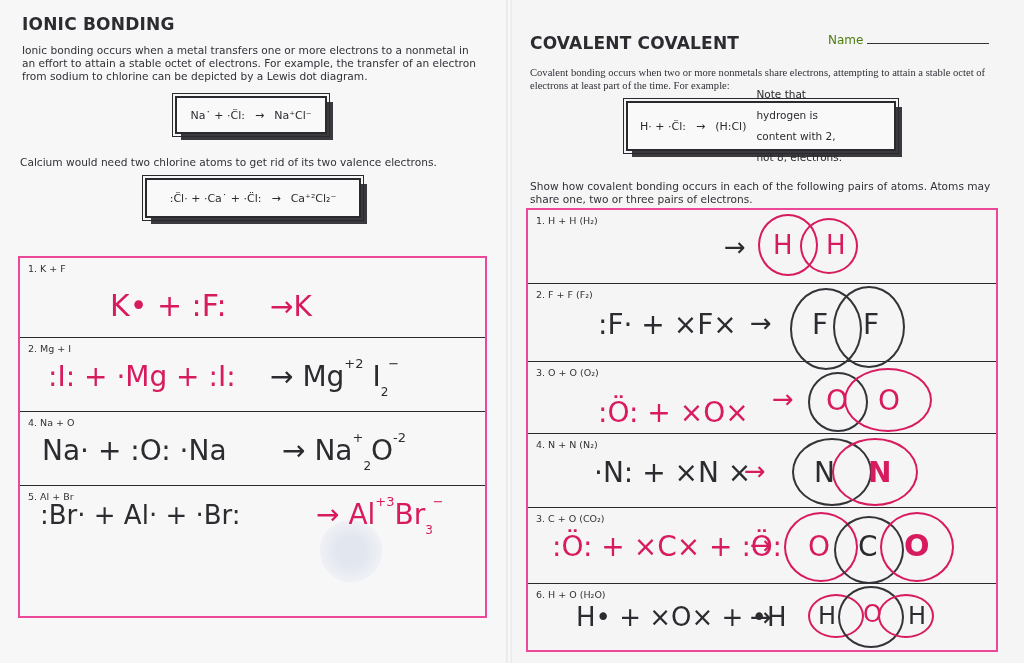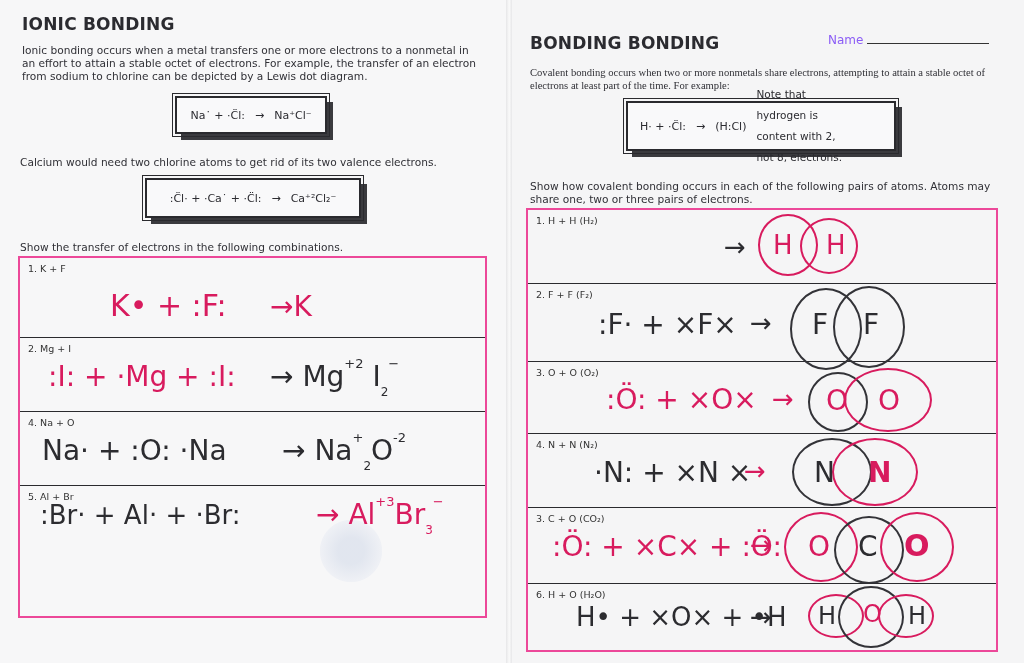--- a/index.html
+++ b/index.html
@@ -16,21 +16,21 @@
   .row:last-child{border-bottom:none;}
   .lbl{position:absolute;left:8px;top:5px;font-size:9.5px;color:#333;}
   .hw{position:absolute;font-family:"DejaVu Sans",sans-serif;white-space:nowrap;}
   .pink{color:#d81b5e;}
   .blk{color:#2c2c30;}
   .sup{font-size:13px;vertical-align:top;position:relative;top:-4px;}
   .sub{font-size:12px;vertical-align:bottom;position:relative;top:6px;}
   .circle{position:absolute;border-radius:50%;border:2.5px solid;box-sizing:border-box;}
   .c-pink{border-color:#d81b5e;}
   .c-blk{border-color:#333338;}
-  .name-line{position:absolute;font-size:12px;color:#8b5cf6;}
+  .name-line{position:absolute;font-size:12px;color:#4d7c0f;}
   .name-line span.line{display:inline-block;width:122px;border-bottom:1px solid #333;margin-left:4px;height:10px;}
   .smudge{position:absolute;left:300px;top:262px;width:62px;height:62px;background:radial-gradient(circle,#dfe4ee 30%,#eef0f5 70%,transparent 72%);opacity:.9;}
 </style>
 </head>
 <body>
 
 <div class="page left">
   <div class="title" style="left:22px;top:14px;">IONIC BONDING</div>
   <div class="para" style="left:22px;top:44px;width:460px;">Ionic bonding occurs when a metal transfers one or more electrons to a nonmetal in an effort to attain a stable octet of electrons.  For example, the transfer of an electron from sodium to chlorine can be depicted by a Lewis dot diagram.</div>
 
@@ -41,21 +41,20 @@
   </div>
 
   <div class="para" style="left:20px;top:156px;width:470px;">Calcium would need two chlorine atoms to get rid of its two valence electrons.</div>
 
   <div class="exbox" style="left:145px;top:178px;width:212px;height:36px;">
     <span>:C̈l· + ·Ca˙ + ·C̈l:</span>
     <span>→</span>
     <span>Ca⁺²Cl₂⁻</span>
   </div>
 
-  <div class="para" style="left:20px;top:241px;width:470px;">Show the transfer of electrons in the following combinations.</div>
 
   <div class="grid" style="left:18px;top:256px;width:465px;height:358px;">
     <div class="row" style="height:80px;">
       <div class="lbl">1.  K + F</div>
       <div class="hw pink" style="left:90px;top:30px;font-size:30px;"><span>K• + :F:</span></div>
       <div class="hw pink" style="left:250px;top:32px;font-size:28px;">→K</div>
       <div class="smudge"></div>
     </div>
     <div class="row" style="height:74px;">
       <div class="lbl">2.  Mg + I</div>
@@ -81,21 +80,21 @@
         <span>→</span>
         <span>Al</span><span class="sup">+3</span><span>Br</span><span class="sub">3</span><span class="sup">−</span>
       </div>
     </div>
   </div>
 </div>
 
 <div class="tear"></div>
 
 <div class="page right">
-  <div class="title" style="left:18px;top:33px;">BONDING BONDING</div>
+  <div class="title" style="left:18px;top:33px;">COVALENT COVALENT</div>
   <div class="name-line" style="left:316px;top:33px;"><span>Name</span><span class="line"></span></div>
   <div class="para" style="left:18px;top:66px;width:470px;font-family:Liberation Serif, serif;">Covalent bonding occurs when two or more nonmetals share electrons, attempting to attain a stable octet of electrons at least part of the time.  For example:</div>
 
   <div class="exbox" style="left:114px;top:101px;width:270px;height:50px;justify-content:flex-start;padding-left:12px;box-sizing:border-box;">
     <span>H· + ·C̈l:</span>
     <span>→</span>
     <span>(H:Cl)</span>
     <span style="font-size:10.5px;line-height:21px;width:95px;">Note that hydrogen is content with 2, not 8, electrons.</span>
   </div>
 
@@ -117,21 +116,21 @@
       <div class="hw blk" style="left:70px;top:24px;font-size:28px;">:F· + ×F×</div>
       <div class="hw blk" style="left:222px;top:24px;font-size:26px;">→</div>
       <div class="circle c-blk" style="left:262px;top:4px;width:72px;height:82px;"></div>
       <div class="circle c-blk" style="left:305px;top:2px;width:72px;height:82px;"></div>
       <div class="hw blk" style="left:284px;top:24px;font-size:28px;">F</div>
       <div class="hw blk" style="left:335px;top:24px;font-size:28px;">F</div>
     </div>
 
     <div class="row" style="height:72px;">
       <div class="lbl">3.  O + O (O₂)</div>
-      <div class="hw pink" style="left:70px;top:21px;font-size:28px;margin-left:8px;">:Ö:  +  ×O×</div>
+      <div class="hw pink" style="left:70px;top:34px;font-size:28px;">:Ö:  +  ×O×</div>
       <div class="hw pink" style="left:244px;top:22px;font-size:26px;">→</div>
       <div class="circle c-blk" style="left:280px;top:10px;width:60px;height:60px;"></div>
       <div class="circle c-pink" style="left:316px;top:6px;width:88px;height:64px;"></div>
       <div class="hw pink" style="left:298px;top:22px;font-size:28px;">O</div>
       <div class="hw pink" style="left:350px;top:22px;font-size:28px;">O</div>
     </div>
 
     <div class="row" style="height:74px;">
       <div class="lbl">4.  N + N (N₂)</div>
       <div class="hw blk" style="left:66px;top:22px;font-size:28px;"><span>·N:  +  ×N ×</span></div>

